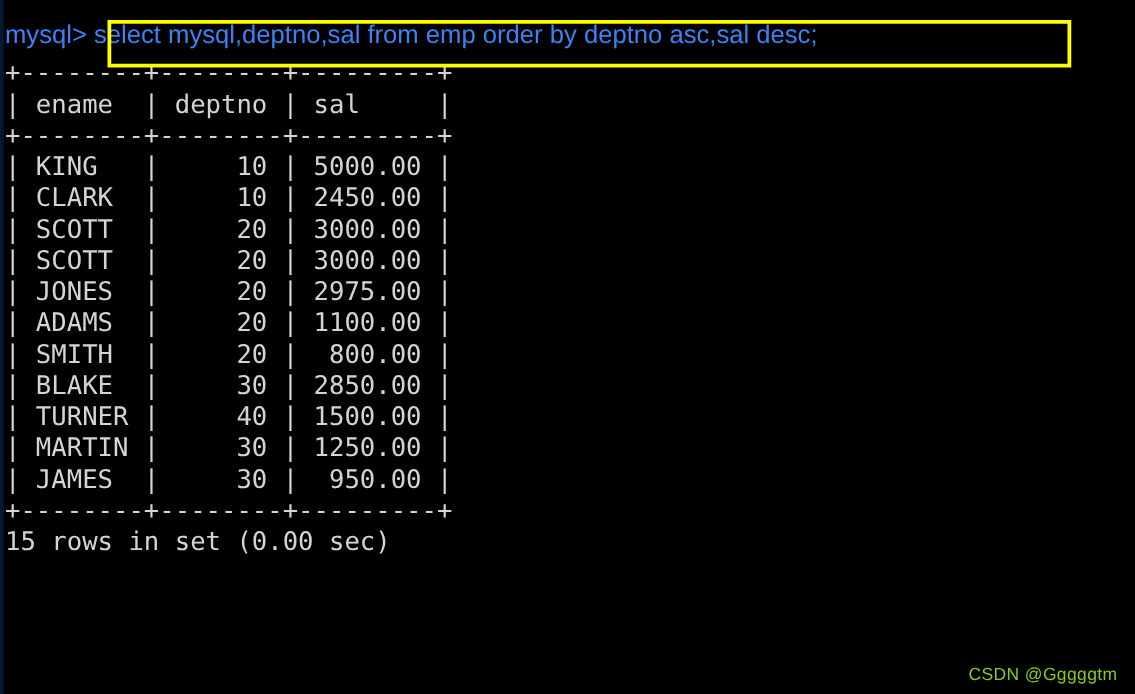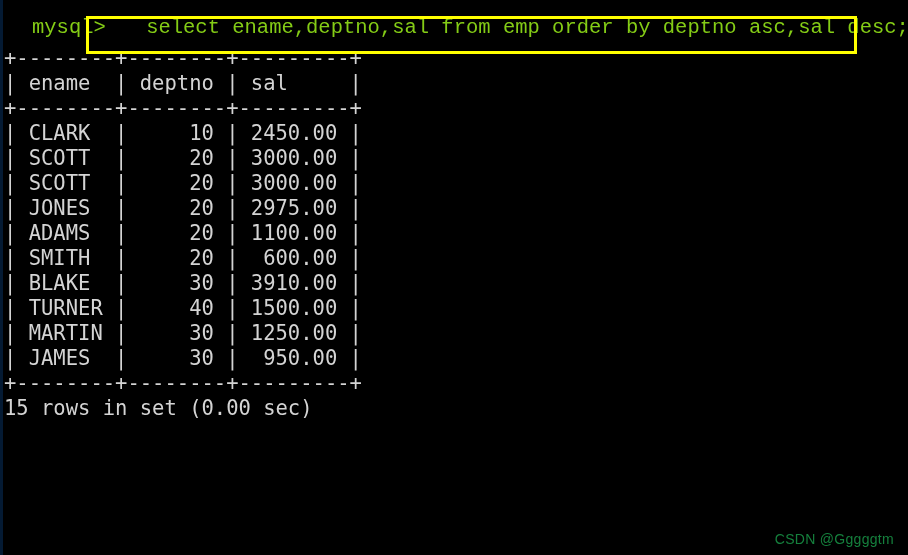--- a/index.html
+++ b/index.html
@@ -46,26 +46,25 @@
     letter-spacing: 0px;
     height: 25px;
   }
 
   .prompt-line {
     position: relative;
     height: 36px;
     line-height: 36px;
   }
   .prompt-line .line-inner {
-    font-family: Liberation Mono, monospace;
+    font-family: Liberation Sans, sans-serif;
     font-size: 20.5px;
-    color: #84cc16;
+    color: #3b82f6;
     white-space: pre;
     line-height: 36px;
-    padding-left: 28px;
   }
 
   
   .highlight-box {
     position: absolute;
     left: 82px;
     top: 6px;
     width: 771px;
     height: 38px;
     border: 3px solid #ffff00;
@@ -78,47 +77,48 @@
   .sep, .header-row, .data-row, .status-line {
     color: #d4d4d4;
   }
 
   .watermark {
     position: absolute;
     right: 14px;
     bottom: 8px;
     font-family: "Liberation Sans", sans-serif;
     font-size: 14px;
-    color: #15803d;
+    color: #84cc16;
     letter-spacing: 0.3px;
     z-index: 4;
   }
 </style>
 </head>
 <body>
 
 <div class="terminal">
 
   <div class="prompt-line">
-    <span class="line-inner">mysql&gt; </span><span class="line-inner">select ename,deptno,sal from emp order by deptno asc,sal desc;</span>
+    <span class="line-inner">mysql&gt; </span><span class="line-inner">select mysql,deptno,sal from emp order by deptno asc,sal desc;</span>
     <div class="highlight-box"></div>
   </div>
 
   <div class="line sep">+--------+--------+---------+</div>
   <div class="line header-row">| ename  | deptno | sal     |</div>
   <div class="line sep">+--------+--------+---------+</div>
 
   <div id="rows-container">
+      <div class="line data-row">| KING   |     10 | 5000.00 |</div>
       <div class="line data-row">| CLARK  |     10 | 2450.00 |</div>
       <div class="line data-row">| SCOTT  |     20 | 3000.00 |</div>
       <div class="line data-row">| SCOTT  |     20 | 3000.00 |</div>
       <div class="line data-row">| JONES  |     20 | 2975.00 |</div>
       <div class="line data-row">| ADAMS  |     20 | 1100.00 |</div>
-      <div class="line data-row">| SMITH  |     20 |  600.00 |</div>
-      <div class="line data-row">| BLAKE  |     30 | 3910.00 |</div>
+      <div class="line data-row">| SMITH  |     20 |  800.00 |</div>
+      <div class="line data-row">| BLAKE  |     30 | 2850.00 |</div>
       <div class="line data-row">| TURNER |     40 | 1500.00 |</div>
       <div class="line data-row">| MARTIN |     30 | 1250.00 |</div>
       <div class="line data-row">| JAMES  |     30 |  950.00 |</div>
     </div>
 
   <div class="line sep">+--------+--------+---------+</div>
   <div class="line status-line">15 rows in set (0.00 sec)</div>
 </div>
 
 <div class="edge-strip"></div>

